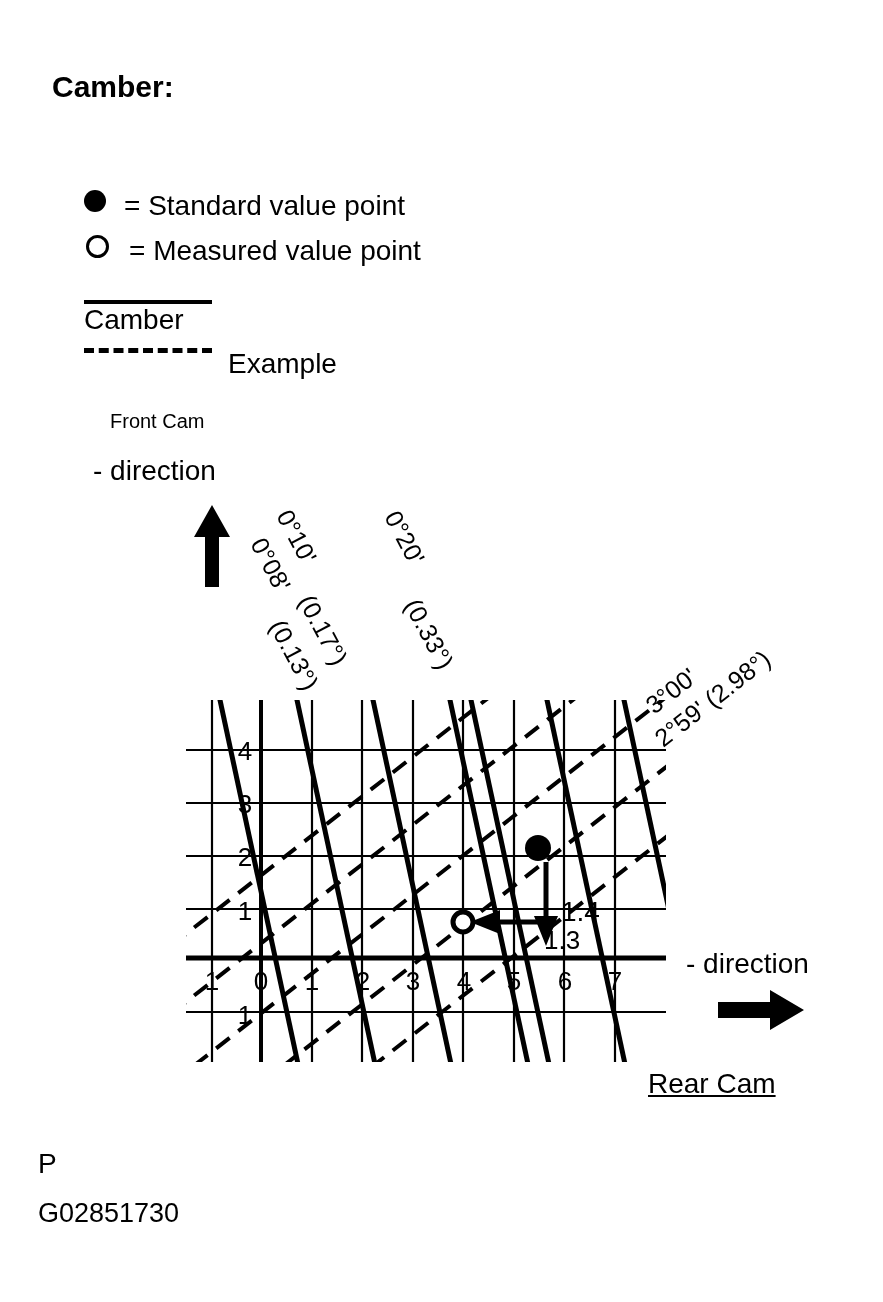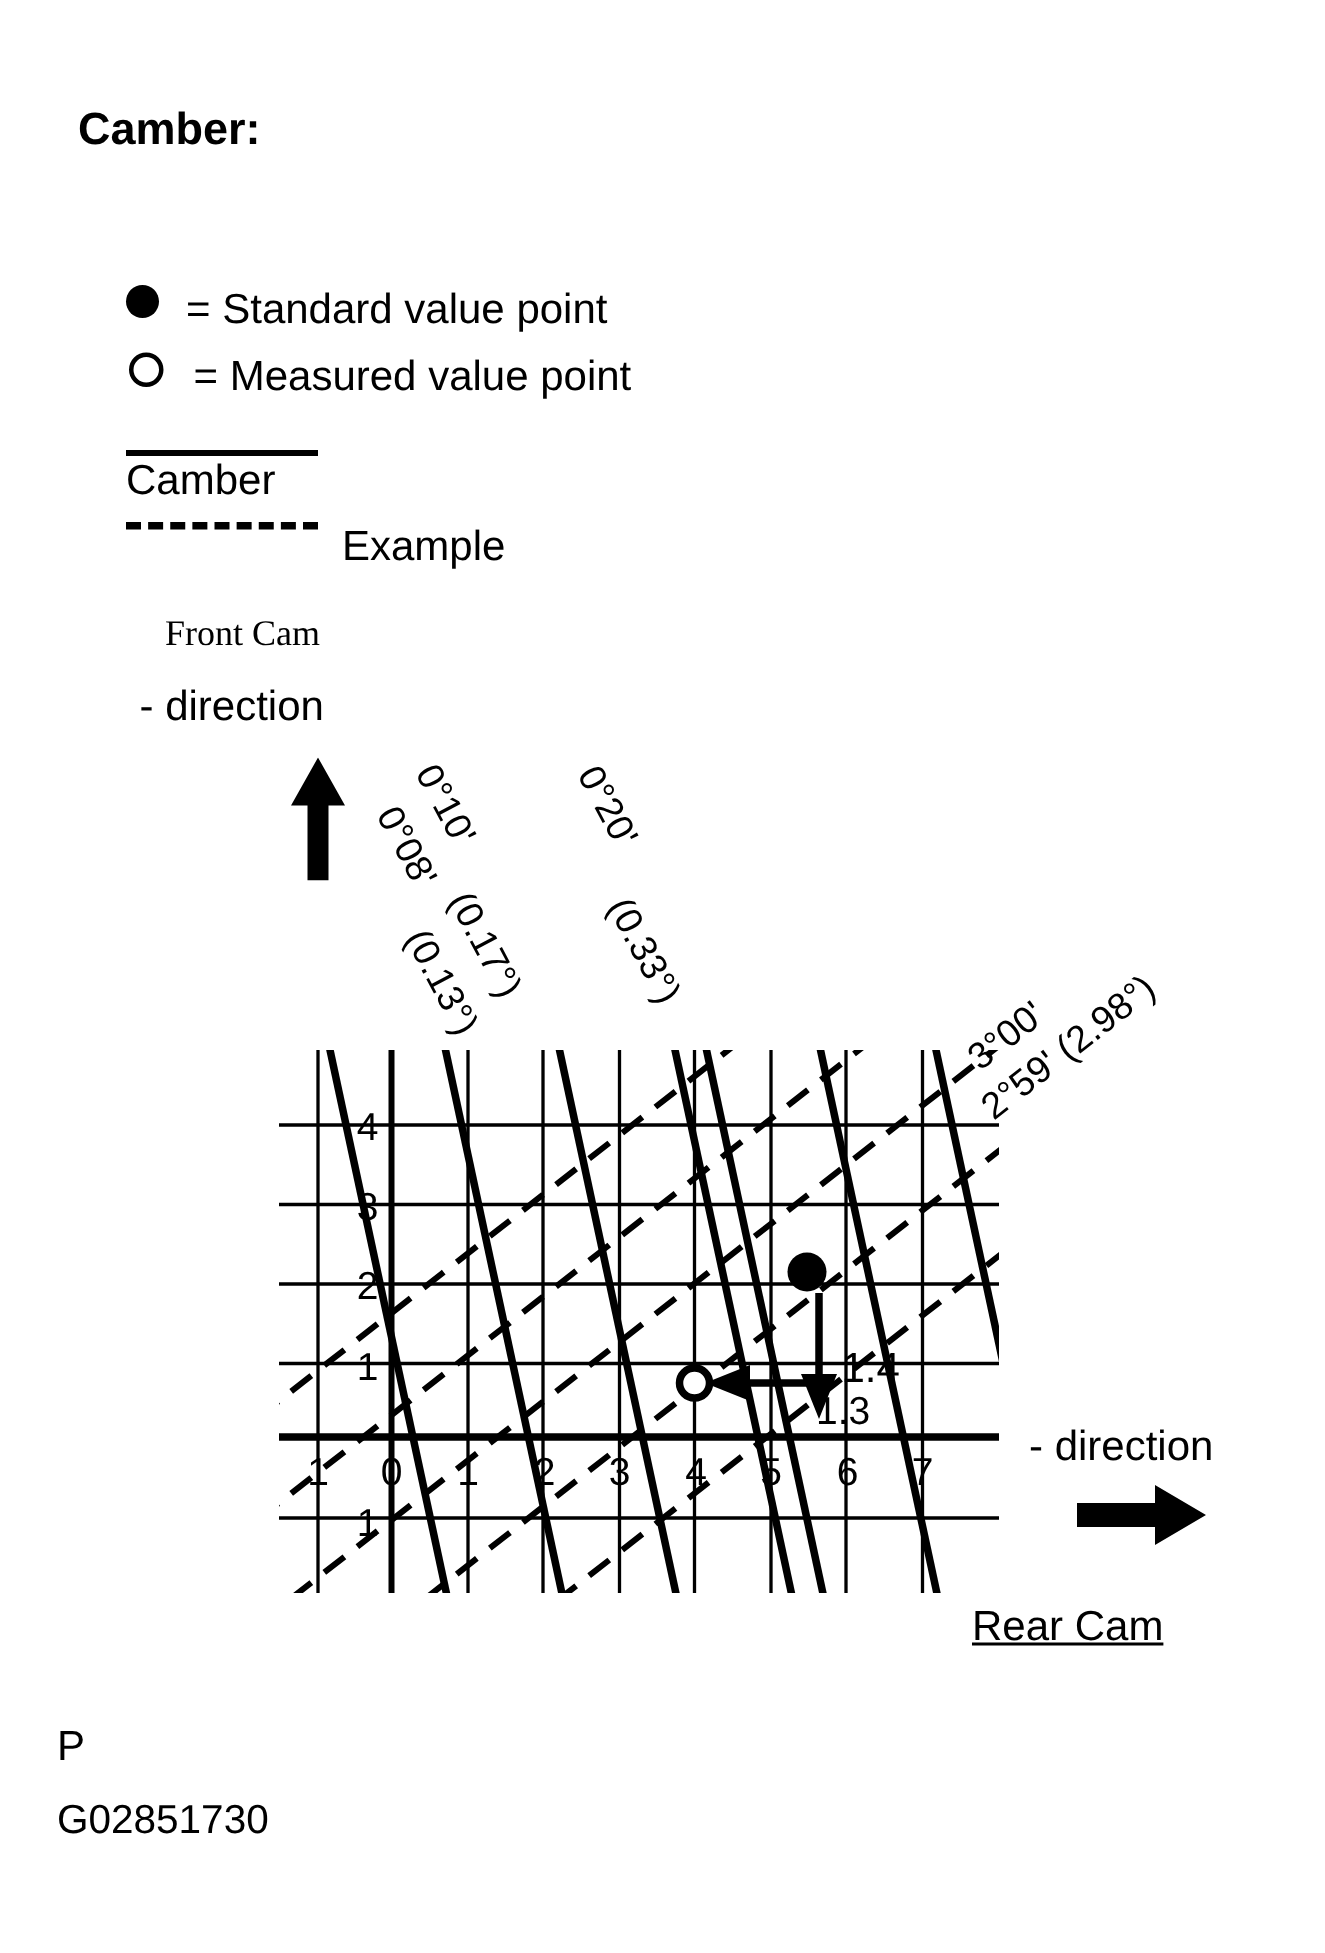--- a/index.html
+++ b/index.html
@@ -69,21 +69,21 @@
   }
   .line-dashed {
     width: 128px; height: 0;
     border-top: 5px dashed #000;
     display: inline-block;
     margin-right: 16px;
     flex: none;
   }
 
   
-  #front-cam-label   { left: 110px; top: 410px; font-size: 24px; font-family: Liberation Serif, serif; }
+  #front-cam-label   { left: 110px; top: 410px; font-size: 20px; }
   #front-dir-label   { left: 93px;  top: 455px; font-size: 28px; }
 
   
   #arrow-up { left: 192px; top: 505px; width: 40px; height: 82px; }
 
   
   #rear-dir-label  { left: 686px; top: 948px; font-size: 28px; }
   #rear-cam-label  { left: 648px; top: 1068px; font-size: 28px; text-decoration: underline; }
   #arrow-right     { left: 718px; top: 990px; width: 86px; height: 40px; }
 

